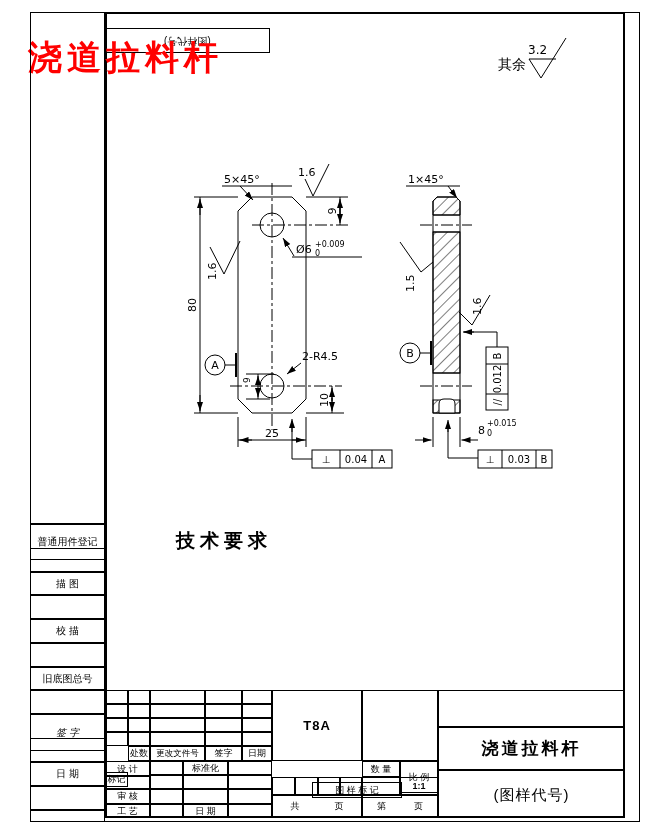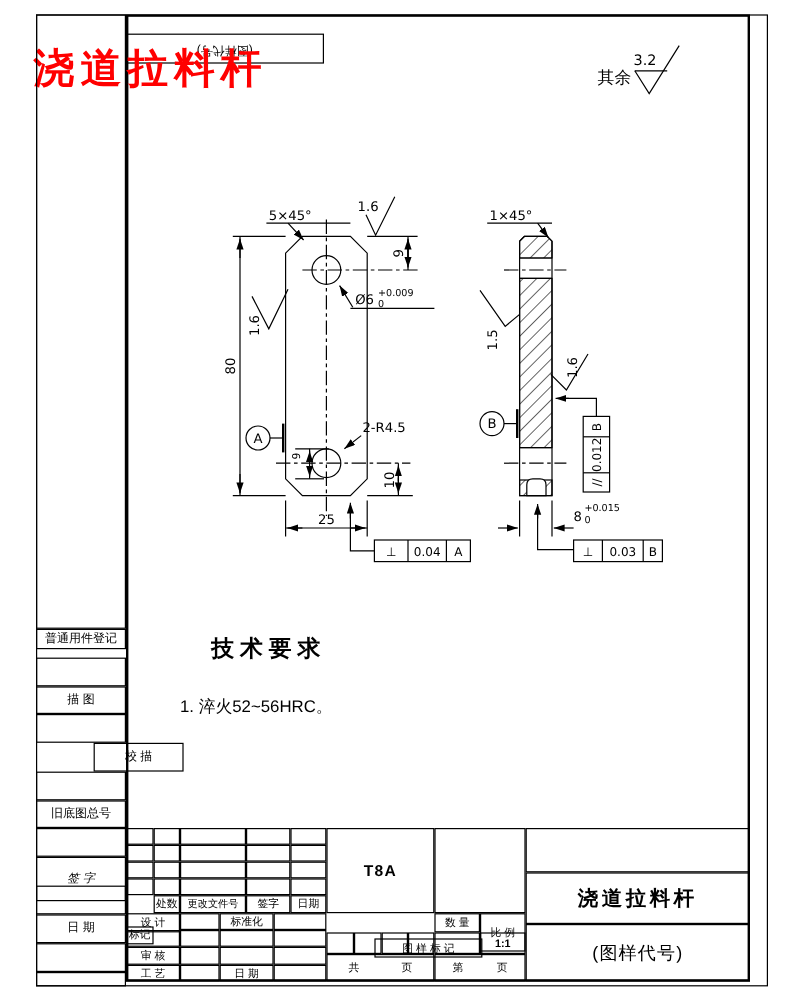--- a/index.html
+++ b/index.html
@@ -36,48 +36,47 @@
 
   <div class="abs" style="left:105px;top:12px;width:520px;height:806px;border:2px solid #000;"></div>
 
   <div class="cell" style="left:105px;top:28px;width:165px;height:25px;font-size:10px;">
     <span class="vtext">(图样代号)</span>
   </div>
 
   <div id="stamp" style="color:#ff0000;">浇道拉料杆</div>
 
   <div class="cell sidebar-cell" style="left:30px;top:12px;width:75px;height:512px;"></div>
-  <div class="cell sidebar-cell" style="left:30px;top:524px;width:75px;height:17px;text-align:right;">
+  <div class="cell sidebar-cell" style="left:30px;top:524px;width:75px;height:36px;text-align:right;">
       <span>普通用件登记</span>
     </div>
   <div class="cell sidebar-cell" style="left:30px;top:548px;width:75px;height:24px;"></div>
   <div class="cell sidebar-cell" style="left:30px;top:572px;width:75px;height:23px;">
       <span>描  图</span>
     </div>
   <div class="cell sidebar-cell" style="left:30px;top:595px;width:75px;height:24px;"></div>
-  <div class="cell sidebar-cell" style="left:30px;top:619px;width:75px;height:24px;margin-left:48px;">
+  <div class="cell sidebar-cell" style="left:30px;top:619px;width:75px;height:24px;">
       <span>校  描</span>
     </div>
   <div class="cell sidebar-cell" style="left:30px;top:643px;width:75px;height:24px;"></div>
   <div class="cell sidebar-cell" style="left:30px;top:667px;width:75px;height:23px;">
       <span>旧底图总号</span>
     </div>
   <div class="cell sidebar-cell" style="left:30px;top:690px;width:75px;height:24px;"></div>
   <div class="cell sidebar-cell" style="left:30px;top:714px;width:75px;height:37px;font-style:italic;">
       <span>签  字</span>
     </div>
   <div class="cell sidebar-cell" style="left:30px;top:738px;width:75px;height:24px;"></div>
   <div class="cell sidebar-cell" style="left:30px;top:762px;width:75px;height:24px;">
       <span>日  期</span>
     </div>
   <div class="cell sidebar-cell" style="left:30px;top:786px;width:75px;height:24px;"></div>
   <div class="cell sidebar-cell" style="left:30px;top:810px;width:75px;height:12px;"></div>
 
   <div id="techreq-title">技术要求</div>
-  <div id="techreq-item">1. 淬火52~56HRC。</div>
 
   <div class="cell" style="left:105px;top:690px;width:23px;height:14px;"></div>
   <div class="cell" style="left:128px;top:690px;width:22px;height:14px;"></div>
   <div class="cell" style="left:150px;top:690px;width:55px;height:14px;"></div>
   <div class="cell" style="left:205px;top:690px;width:37px;height:14px;"></div>
   <div class="cell" style="left:242px;top:690px;width:30px;height:14px;"></div>
   <div class="cell" style="left:105px;top:704px;width:23px;height:14px;"></div>
   <div class="cell" style="left:128px;top:704px;width:22px;height:14px;"></div>
   <div class="cell" style="left:150px;top:704px;width:55px;height:14px;"></div>
   <div class="cell" style="left:205px;top:704px;width:37px;height:14px;"></div>

